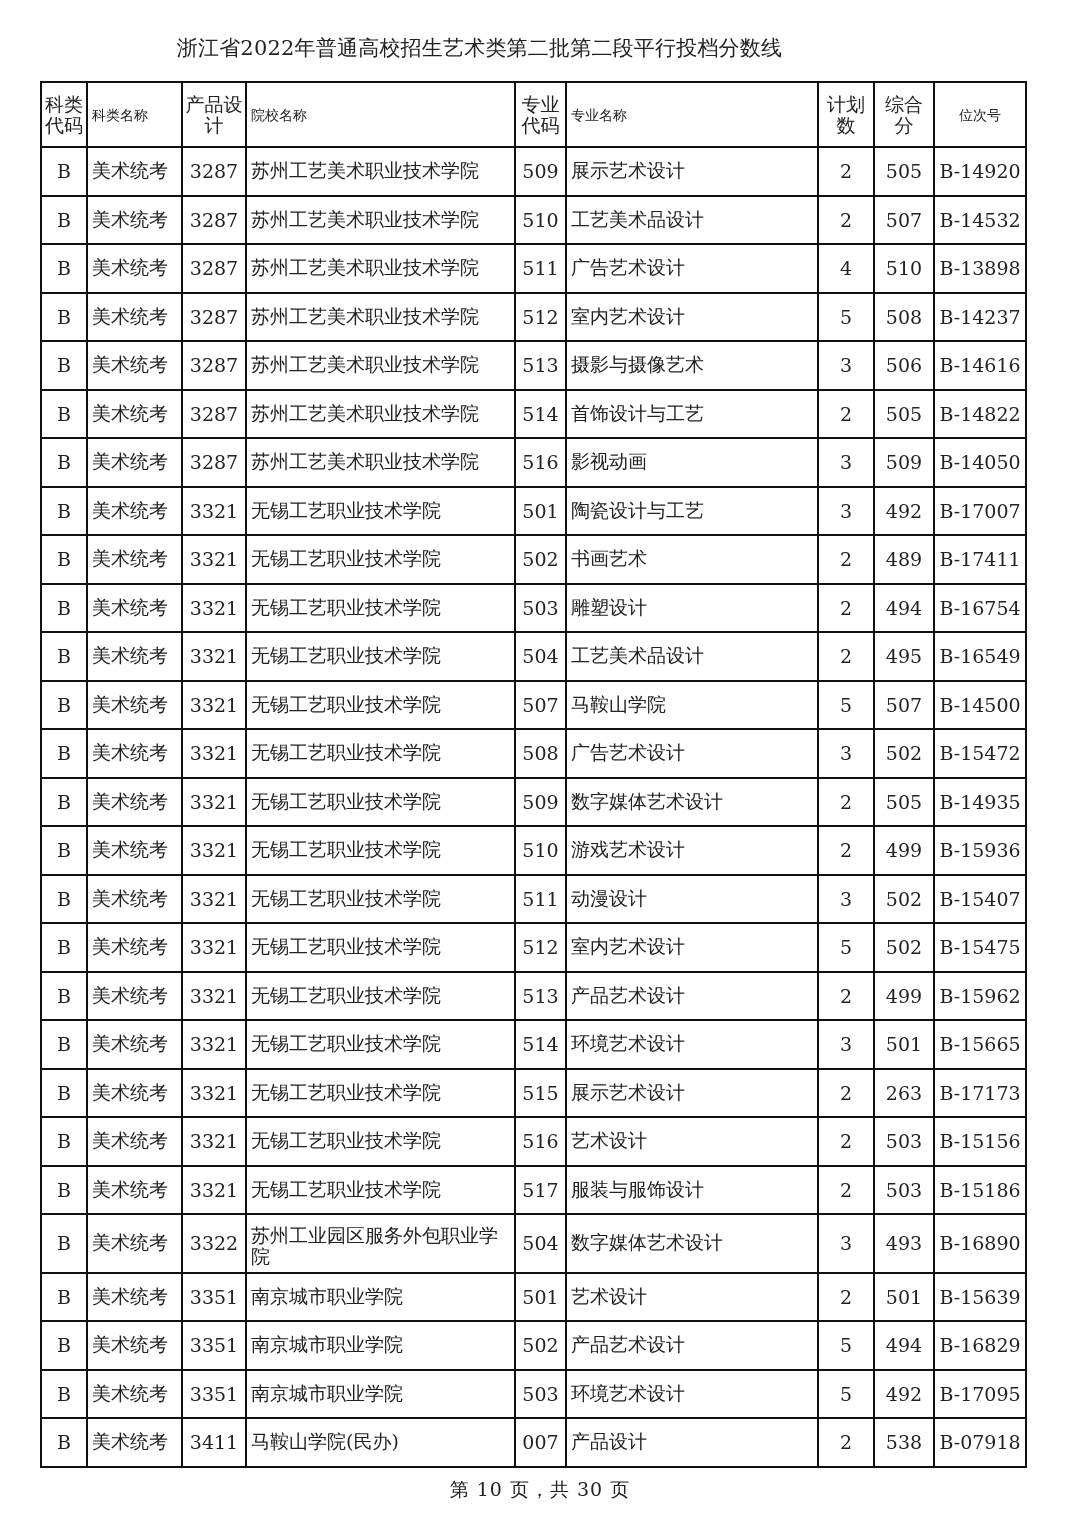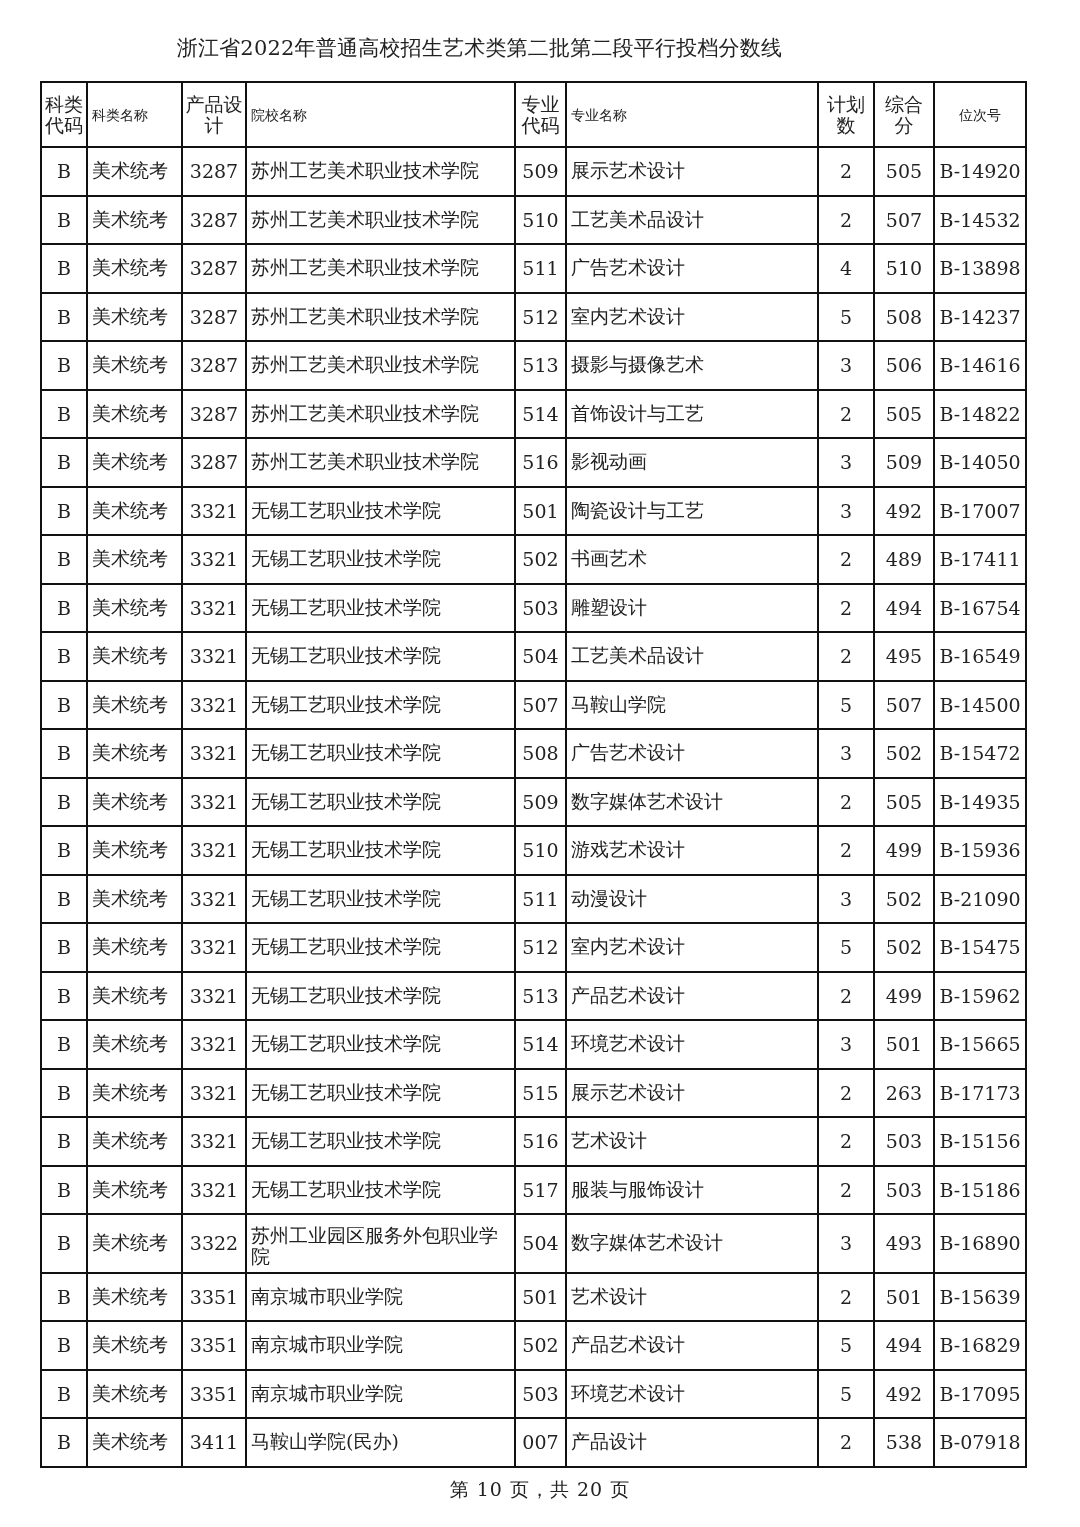--- a/index.html
+++ b/index.html
@@ -211,21 +211,21 @@
       </tr>
       <tr>
         <td class="c">B</td>
         <td class="l">美术统考</td>
         <td class="c">3321</td>
         <td class="l">无锡工艺职业技术学院</td>
         <td class="c">511</td>
         <td class="l">动漫设计</td>
         <td class="c">3</td>
         <td class="c">502</td>
-        <td class="c">B-21090</td>
+        <td class="c">B-15407</td>
       </tr>
       <tr>
         <td class="c">B</td>
         <td class="l">美术统考</td>
         <td class="c">3321</td>
         <td class="l">无锡工艺职业技术学院</td>
         <td class="c">512</td>
         <td class="l">室内艺术设计</td>
         <td class="c">5</td>
         <td class="c">502</td>
@@ -337,13 +337,13 @@
         <td class="l">马鞍山学院(民办)</td>
         <td class="c">007</td>
         <td class="l">产品设计</td>
         <td class="c">2</td>
         <td class="c">538</td>
         <td class="c">B-07918</td>
       </tr>
     </tbody>
 </table>
 
-<div class="footer">第 10 页，共 20 页</div>
+<div class="footer">第 10 页，共 30 页</div>
 
 </body></html>

